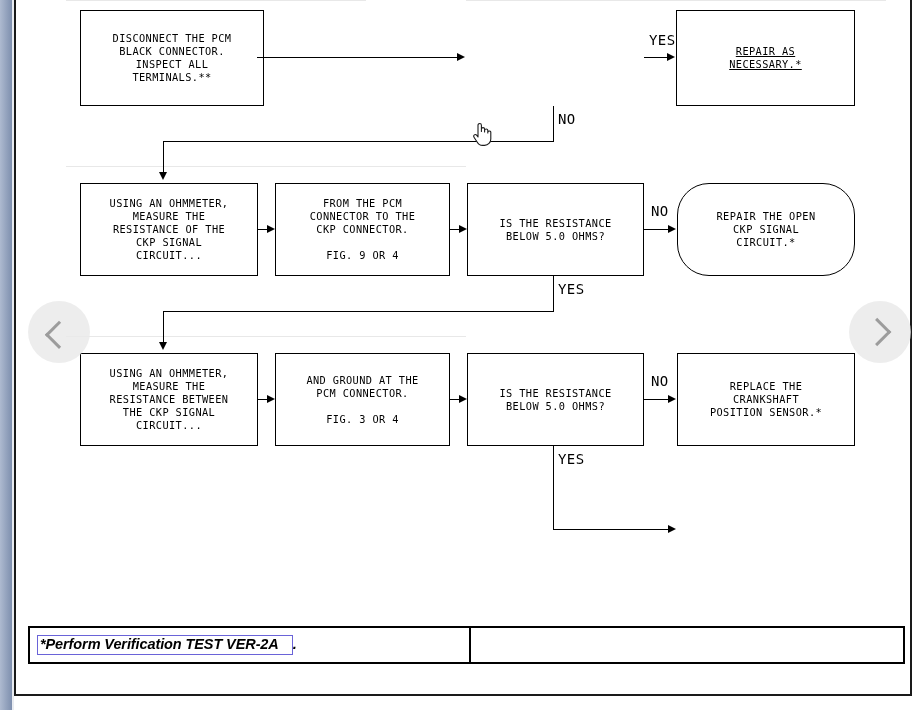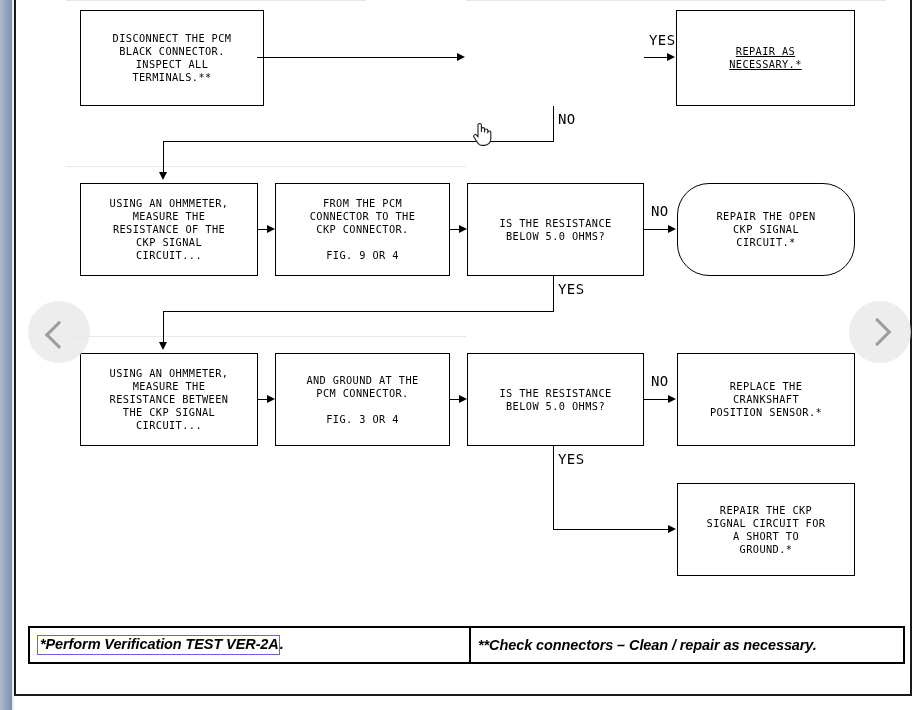--- a/index.html
+++ b/index.html
@@ -112,21 +112,21 @@
     padding-left: 7px;
   }
   .footer-divider {
     position: absolute;
     width: 2px;
     background: #000000;
   }
   .sel-outline {
     display: inline-block;
     border: 1.4px solid #6a63d8;
-    padding: 0px 0 1px 2px;
+    padding: 0px 13px 1px 2px;
     line-height: 17px;
   }
   
   .nav-btn {
     position: absolute;
     width: 62px; height: 62px;
     border-radius: 50%;
     background: rgba(232,232,232,0.80);
     display: flex;
     align-items: center;
@@ -275,37 +275,28 @@
 
     <div class="ln h" style="left:630px; top:403px; width:24px;"></div>
     <div class="arrowhead right" style="left:654px; top:399px;"></div>
     <div class="edge-label" style="left:637px; top:377px;">NO</div>
 
     <div class="ln v" style="left:539px; top:450px; height:84px;"></div>
     <div class="ln h" style="left:539px; top:533px; width:115px;"></div>
     <div class="arrowhead right" style="left:654px; top:529px;"></div>
     <div class="edge-label" style="left:544px; top:455px;">YES</div>
 
-    <div class="node" style="left:663px; top:487px; width:178px; height:93px;">
-      <span class="node-text">REPAIR THE CKP
-SIGNAL CIRCUIT FOR
-A SHORT TO
-GROUND.*</span>
-    </div>
 
     <div class="footer-frame" style="left:14px; top:630px; width:877px; height:38px;"></div>
     <div class="footer-divider" style="left:455px; top:630px; height:38px;"></div>
 
     <div class="footer-cell" style="left:16px; top:630px; width:437px; height:38px;">
       <span><span class="sel-outline">*Perform Verification TEST VER-2A</span><span>.</span></span>
     </div>
 
-    <div class="footer-cell" style="left:457px; top:630px; width:432px; height:38px;">
-      <span>**Check connectors – Clean / repair as necessary.</span>
-    </div>
 
   </div>
 
   <div class="nav-btn" style="left:28px; top:301px;">
     <span class="chev left"></span>
   </div>
 
   <div class="nav-btn" style="left:849px; top:301px;">
     <span class="chev right"></span>
   </div>

